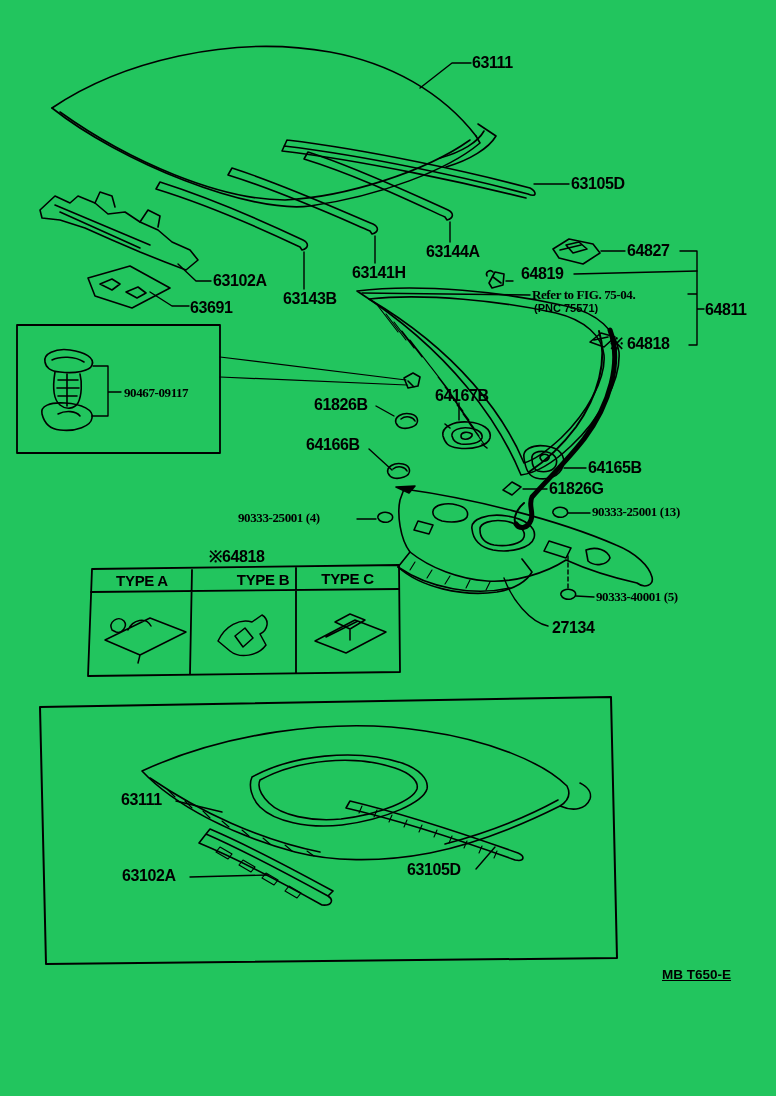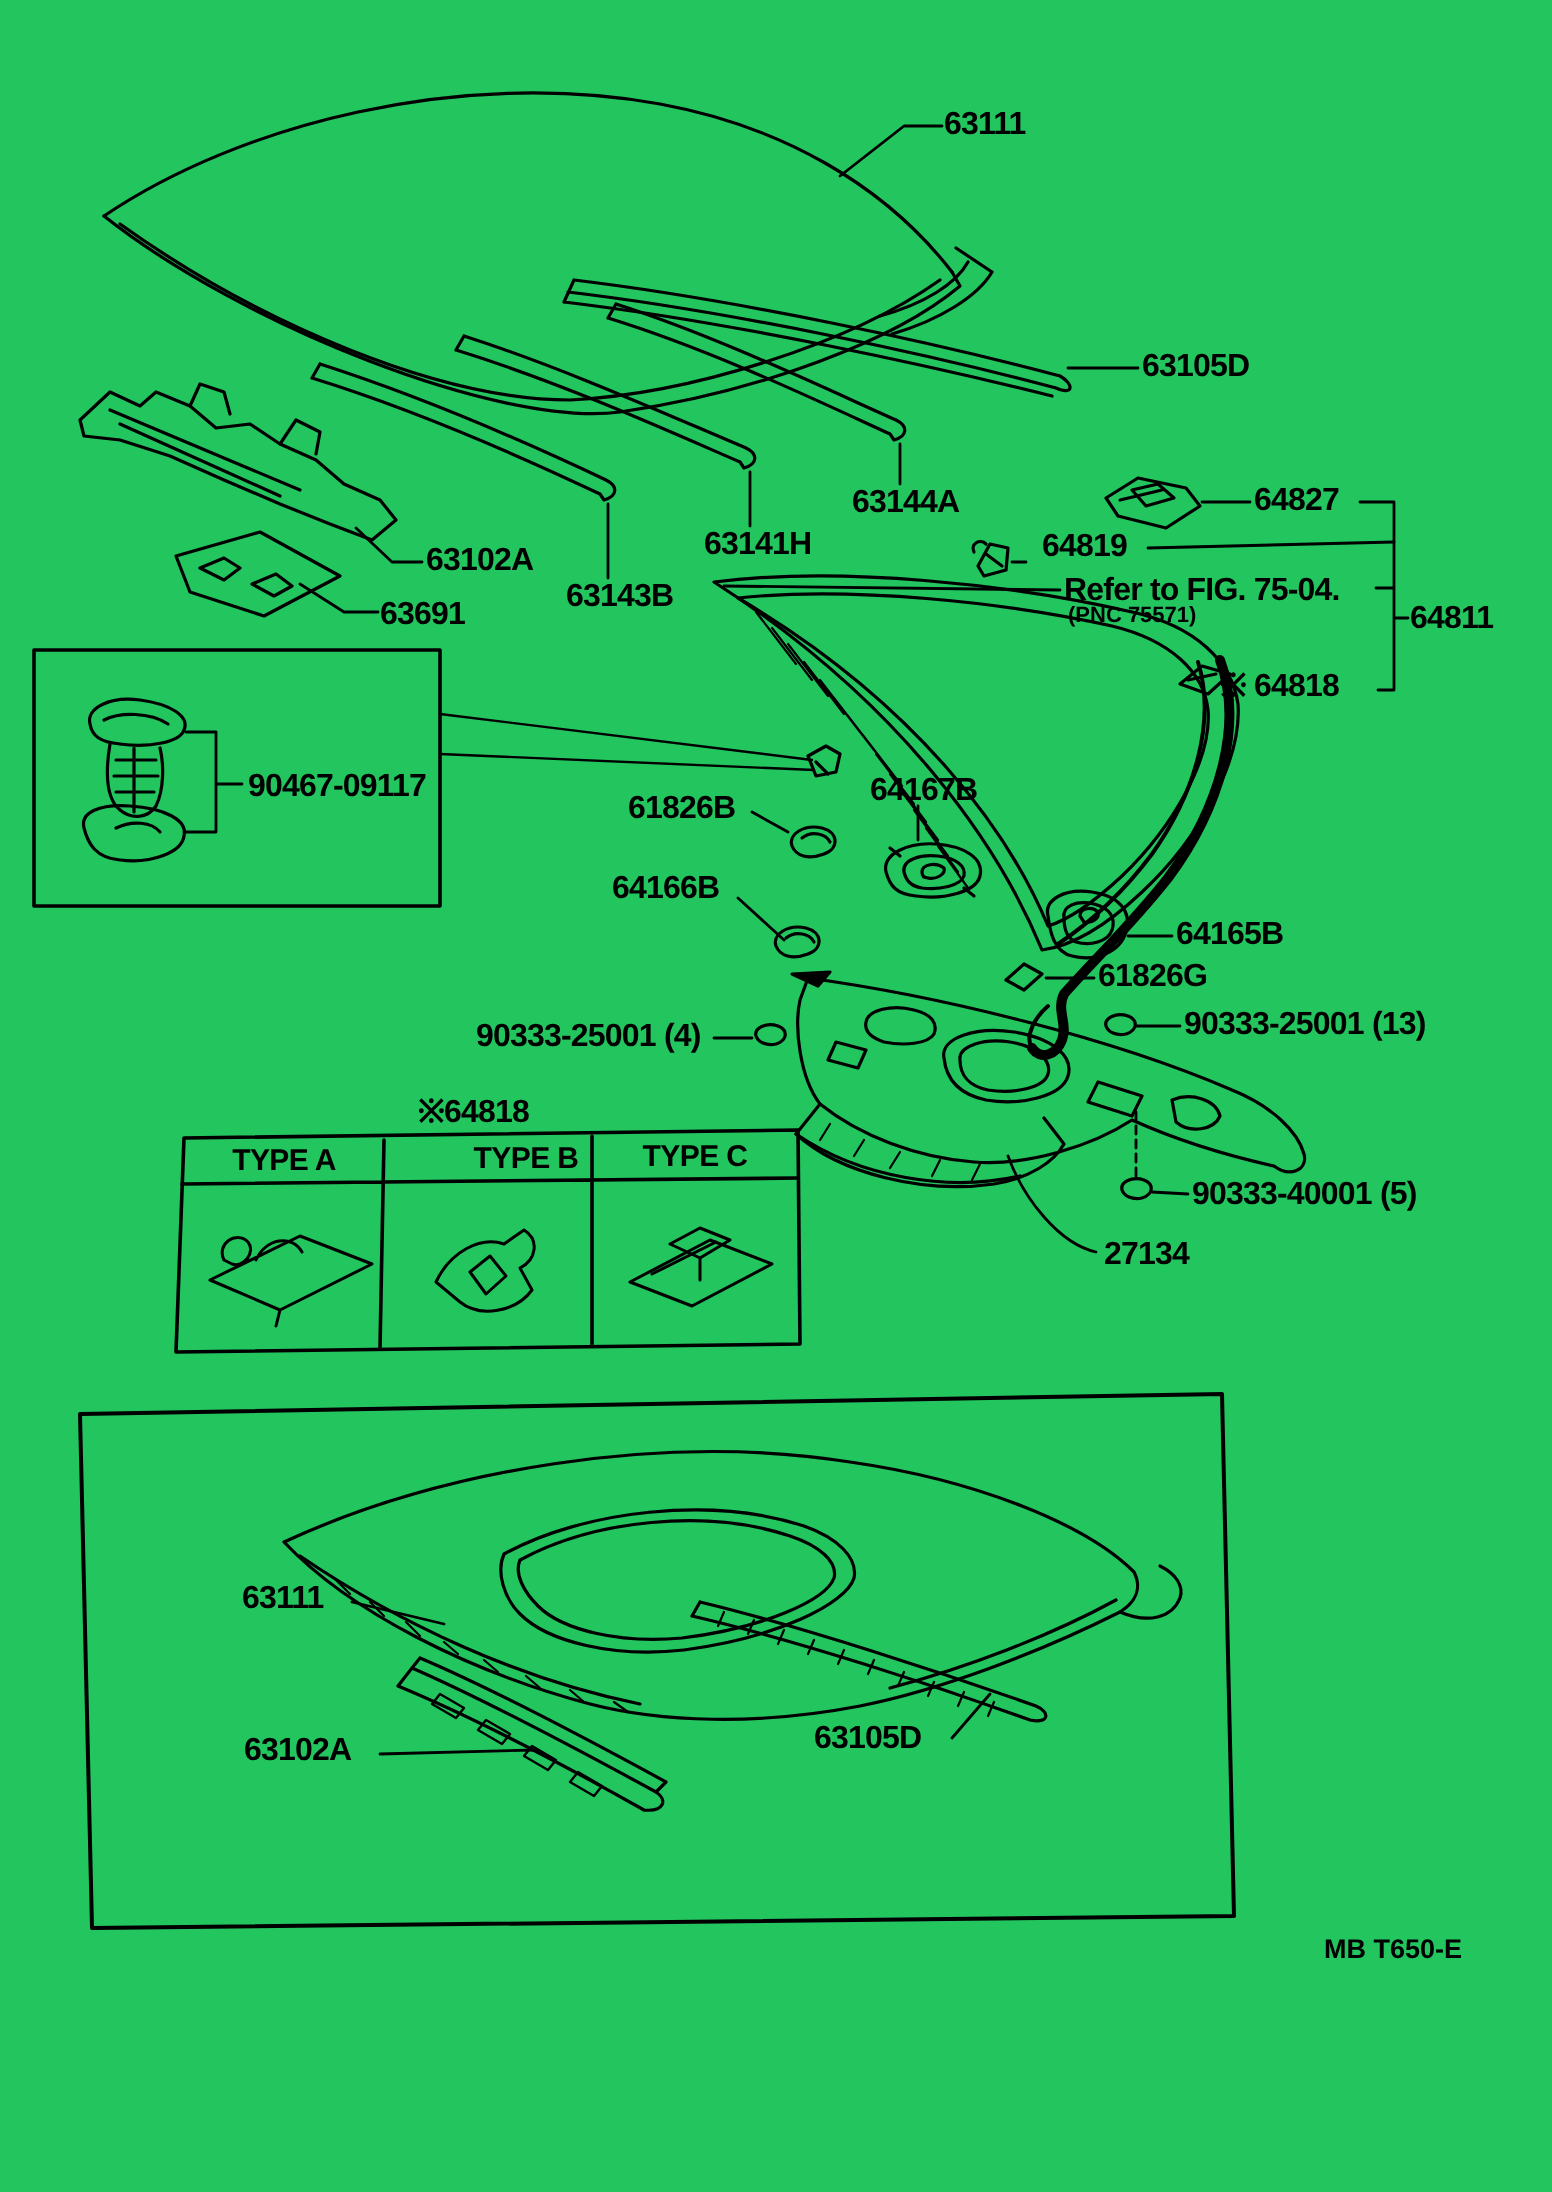--- a/index.html
+++ b/index.html
@@ -1,23 +1,23 @@
 <!DOCTYPE html>
 <html><head>
 <meta charset="utf-8">
 <style>
   html,body{margin:0;padding:0;background:#fff;}
   #page{position:relative;width:776px;height:1096px;background:#22c55e;overflow:hidden;
         font-family:"Liberation Sans",sans-serif;}
   svg{position:absolute;left:0;top:0;}
   .lbl{position:absolute;font:700 16px/1 "Liberation Sans",sans-serif;letter-spacing:-0.4px;
        color:#000;white-space:nowrap;}
-  .s15{font-size:16px;}
+  .s15{font-size:13px;font-family:Liberation Serif, serif;}
   .sub{font-size:11px;letter-spacing:0;}
-  .foot{font-size:13.5px;letter-spacing:0;}
+  .foot{font-size:13.5px;letter-spacing:0;text-decoration:underline;}
   .hdr{position:absolute;text-align:center;font:700 15px/1 "Liberation Sans",sans-serif;
        letter-spacing:-0.3px;color:#000;}
 </style>
 </head>
 <body>
 
 <div id="page">
 
 <svg width="776" height="1096" viewBox="0 0 776 1096" fill="none" stroke="#000" stroke-width="1.6" stroke-linecap="round" stroke-linejoin="round">
 

